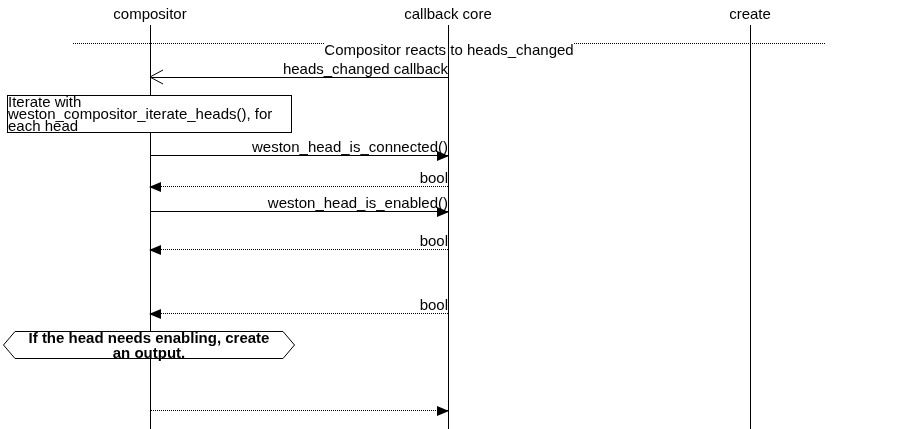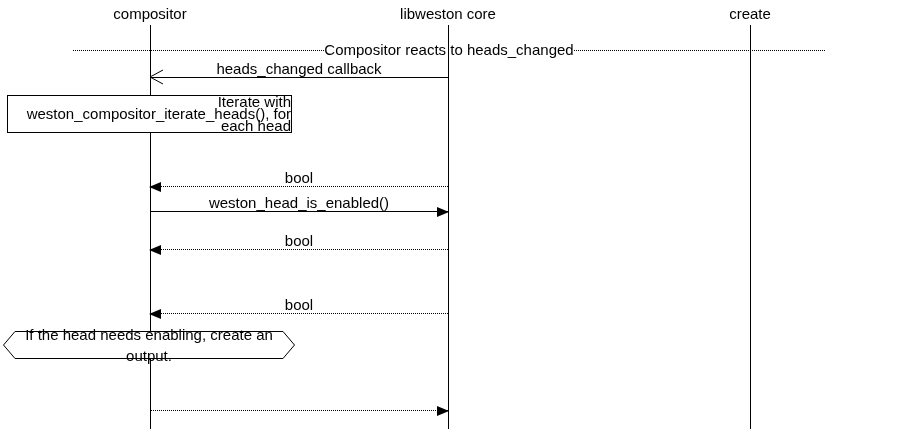--- a/index.html
+++ b/index.html
@@ -8,78 +8,83 @@
     background:#ffffff; overflow:hidden;
     font-family:"Liberation Sans", sans-serif;
     font-size:15px; color:#000;
   }
   
   .p-label { position:absolute; top:5px; transform:translateX(-50%); white-space:nowrap; }
   
   .lifeline { position:absolute; top:25px; width:0; height:404px; border-left:1px solid #000; z-index:0; }
   
   .divider { position:absolute; left:73px; top:43px; width:752px; height:14px;
-             display:flex; align-items:center; z-index:1; }
+             display:flex; align-items:flex-start; z-index:1; }
   .divider .seg { flex:1; height:0; border-top:1px dotted #000; }
   .divider .d-label { white-space:nowrap; line-height:14px; }
   
   .msg { position:absolute; left:150px; width:298px; height:15px; z-index:1; }
-  .msg .m-label { position:absolute; left:0; right:0; bottom:1px; text-align:center; white-space:nowrap; line-height:14px; }
+  .msg .m-label { position:absolute; left:0; right:0; bottom:1px; text-align:right; white-space:nowrap; line-height:14px; }
   .msg .line { position:absolute; left:0; right:0; bottom:-1px; height:0; }
   .line.solid  { border-top:1px solid #000; }
   .line.dotted { border-top:1px dotted #000; }
   .ah-filled-right { position:absolute; right:-1px; bottom:-6px; width:0; height:0;
       border-top:5px solid transparent; border-bottom:5px solid transparent; border-left:12px solid #000; }
   .ah-filled-left { position:absolute; left:-1px; bottom:-6px; width:0; height:0;
       border-top:5px solid transparent; border-bottom:5px solid transparent; border-right:12px solid #000; }
   .ah-open-left { position:absolute; left:-1px; bottom:-8px; }
   
   .note { position:absolute; left:7px; top:95px; width:283px; height:36px;
           border:1px solid #000; background:#fff; z-index:2;
           display:flex; align-items:center; justify-content:center; }
-  .note .n-label { width:100%; text-align:right; line-height:12px; }
+  .note .n-label { width:100%; text-align:left; line-height:12px; }
   
   .guard { position:absolute; left:3px; width:292px; height:28px; z-index:2; }
   .guard svg { position:absolute; left:0; top:0; }
   .guard .g-label { position:absolute; left:50%; top:50%; transform:translate(-50%,-50%);
-                    width:252px; text-align:center; line-height:21px; }
+                    width:252px; text-align:center; line-height:15px;font-weight:bold; }
   #guard-1 { top:331px; }
   #guard-2 { top:363px; }
 </style>
 </head>
 <body>
 
 <div id="canvas">
 
   <div class="lifeline" style="left:150px"></div>
   <div class="lifeline" style="left:448px"></div>
   <div class="lifeline" style="left:750px"></div>
 
   <div class="p-label" style="left:150px">compositor</div>
-  <div class="p-label" style="left:448px">libweston core</div>
+  <div class="p-label" style="left:448px">callback core</div>
   <div class="p-label" style="left:750px">create</div>
 
   <div class="divider">
     <div class="seg"></div>
     <div class="d-label">Compositor reacts to heads_changed</div>
     <div class="seg"></div>
   </div>
 
   <div class="msg" style="top:62px">
     <div class="m-label">heads_changed callback</div>
     <div class="line solid"></div>
     <svg class="ah-open-left" width="15" height="16">
       <path d="M14,1 L1,8 L14,15" stroke="#000" stroke-width="1" fill="none"></path>
     </svg>
   </div>
 
   <div class="note">
     <div class="n-label">Iterate with weston_compositor_iterate_heads(), for each head</div>
   </div>
 
+  <div class="msg" style="top:140px">
+    <div class="m-label">weston_head_is_connected()</div>
+    <div class="line solid"></div>
+    <div class="ah-filled-right"></div>
+  </div>
 
   <div class="msg" style="top:171px">
     <div class="m-label">bool</div>
     <div class="line dotted"></div>
     <div class="ah-filled-left"></div>
   </div>
 
   <div class="msg" style="top:196px">
     <div class="m-label">weston_head_is_enabled()</div>
     <div class="line solid"></div>

